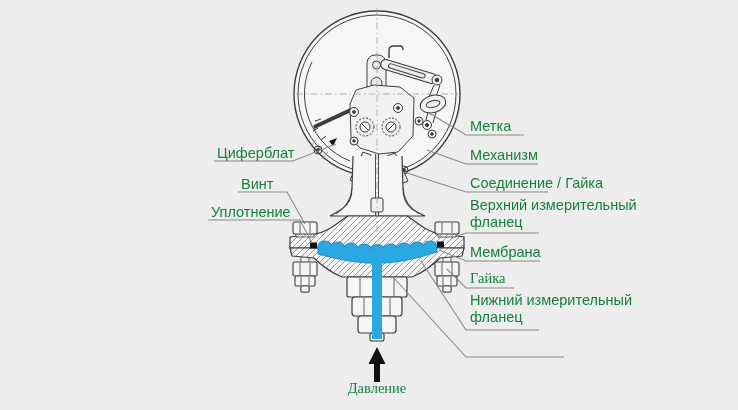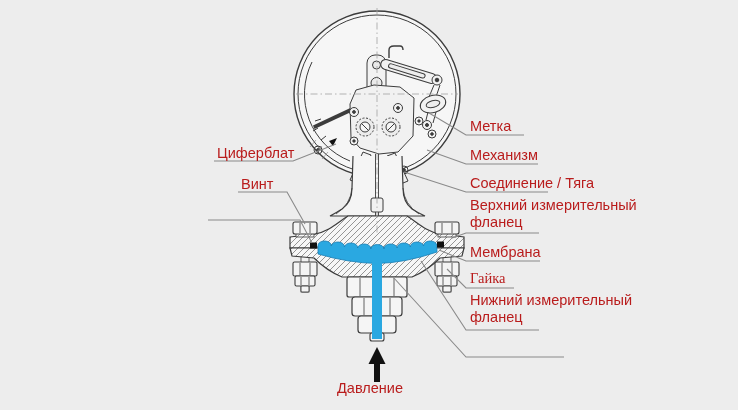--- a/index.html
+++ b/index.html
@@ -8,25 +8,25 @@
     width:738px;height:410px;
     background:#ededed;
     font-family:"Liberation Sans", sans-serif;
     overflow:hidden;
   }
   .stage svg{position:absolute;left:0;top:0;}
   .lbl{
     position:absolute;
     font-size:14.5px;
     line-height:16.5px;
-    color:#b91c1c;
+    color:#15803d;
     white-space:nowrap;
   }
   .lbl.wrap{white-space:normal;width:182px;}
-  .lbl.center{}
+  .lbl.center{text-align:center;font-family:Liberation Serif, serif;}
 </style>
 </head>
 <body>
 
 <div class="stage">
 
 <svg width="738" height="410" viewBox="0 0 738 410">
   <defs>
     <pattern id="hatch" width="6" height="6" patternUnits="userSpaceOnUse">
       <rect width="6" height="6" fill="#f7f7f7"></rect>
@@ -174,22 +174,23 @@
     <path d="M452,238 L466,233 L539,233"></path>
     <path d="M439,250 L466,261 L540,261"></path>
     <path d="M447,269 L466,288 L514,288"></path>
     <path d="M421,261 L466,330 L539,330"></path>
     <path d="M393,277 L466,357 L564,357"></path>
   </g>
 </svg>
 
 <div class="lbl" style="left:217px;top:145px;">Циферблат</div>
 <div class="lbl" style="left:241px;top:176px;">Винт</div>
+<div class="lbl" style="left:211px;top:204px;">Уплотнение</div>
 <div class="lbl" style="left:470px;top:118px;">Метка</div>
 <div class="lbl" style="left:470px;top:147px;">Механизм</div>
-<div class="lbl" style="left:470px;top:175px;">Соединение / Тяга</div>
+<div class="lbl" style="left:470px;top:175px;">Соединение / Гайка</div>
 <div class="lbl wrap" style="left:470px;top:197px;">Верхний измерительный фланец</div>
 <div class="lbl" style="left:470px;top:244px;">Мембрана</div>
 <div class="lbl" style="left:470px;top:270px;font-family:Liberation Serif, serif;">Гайка</div>
 <div class="lbl wrap" style="left:470px;top:292px;">Нижний измерительный фланец</div>
 <div class="lbl center" style="left:337px;top:380px;width:80px;">Давление</div>
 
 </div>
 
 </body></html>

